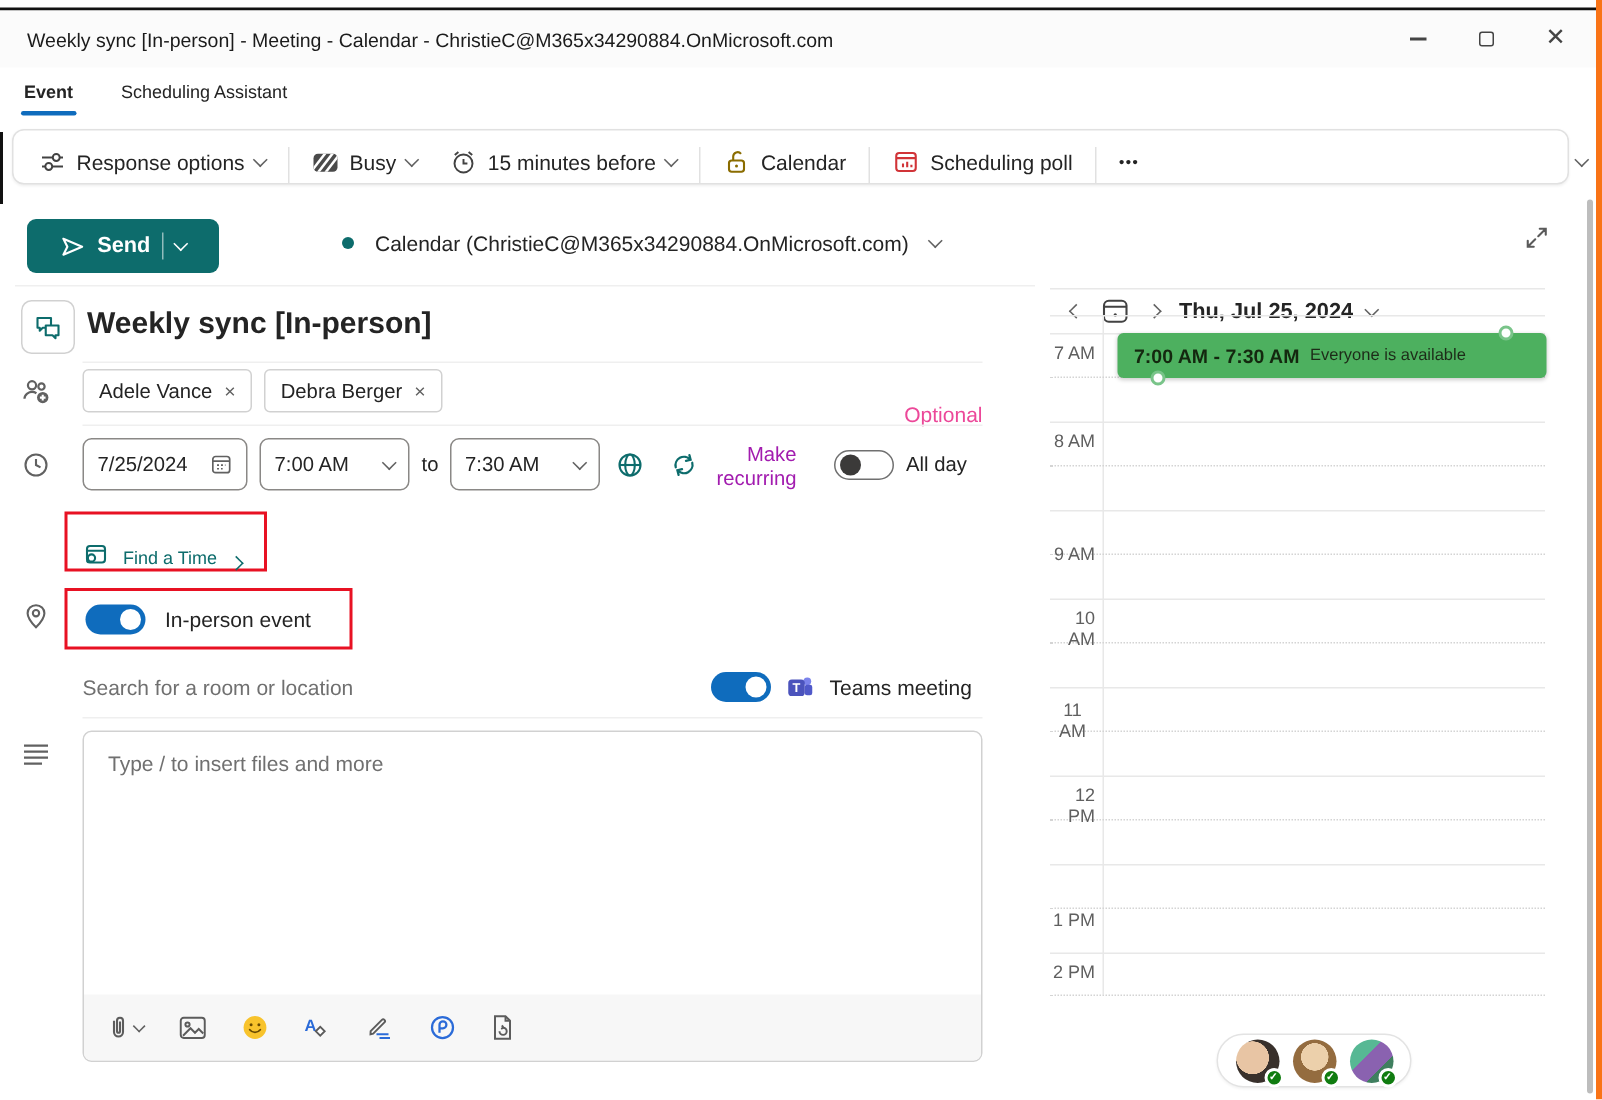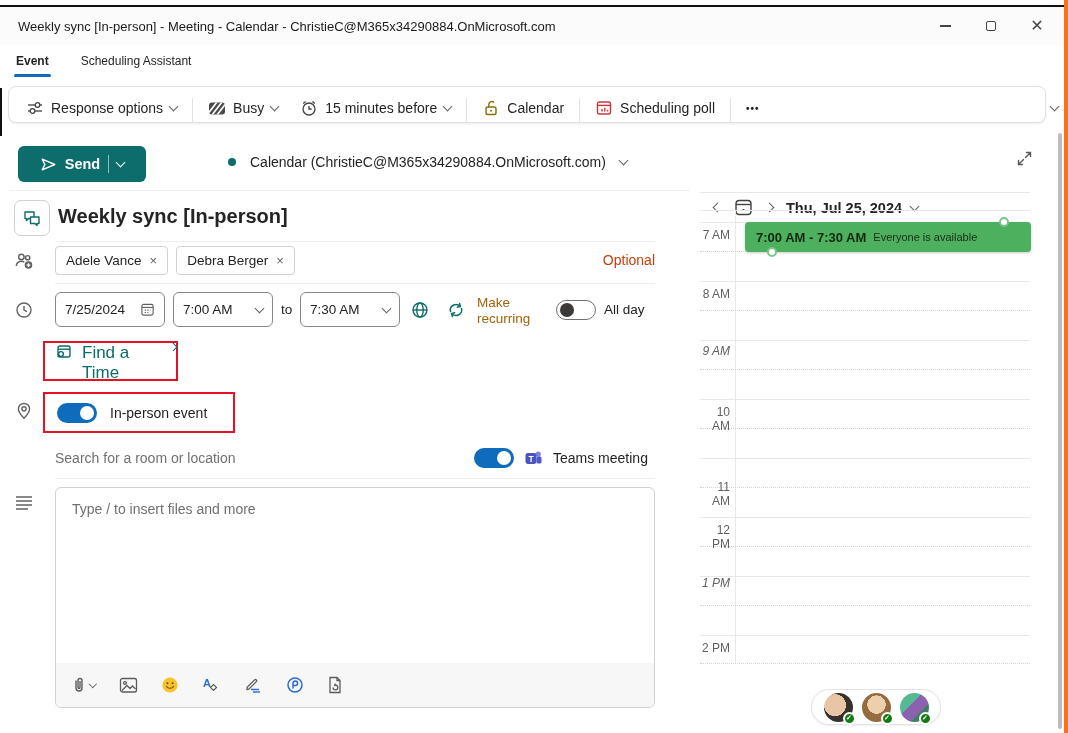--- a/index.html
+++ b/index.html
@@ -41,34 +41,34 @@
   .cal-selector { position:absolute; left:228px; top:154px; display:flex; align-items:center; gap:14px; font-size:14px; color:#242424; }
   .cal-dot { width:8px; height:8px; border-radius:50%; background:#0d6c6c; }
   .hdiv { position:absolute; height:1px; background:#efefef; }
 
   .title-icon-box { position:absolute; left:14px; top:200px; width:36px; height:36px; border:1px solid #d1d1d1; border-radius:7px; display:flex; align-items:center; justify-content:center; }
   .event-title { position:absolute; left:58px; top:205px; font-size:20px; font-weight:700; color:#242424; }
 
   .chips { position:absolute; left:55px; top:246px; display:flex; gap:8px; }
   .chip { display:flex; align-items:center; gap:8px; height:29px; padding:0 10px; border:1px solid #d1d1d1; border-radius:4px; font-size:13.5px; color:#242424; background:#fff; }
   .chip .x { color:#616161; font-size:13px; }
-  .optional { position:absolute; left:600px; top:252px; width:55px; text-align:right; color:#c2410c; font-size:14px; }
+  .optional { position:absolute; left:600px; top:268px; width:55px; text-align:right; color:#ec4899; font-size:14px; }
 
   .field { position:absolute; height:35px; border:1px solid #8a8886; border-radius:6px; background:#fff; display:flex; align-items:center; justify-content:space-between; padding:0 9px; font-size:13.5px; color:#242424; }
   .plain-label { position:absolute; font-size:13.5px; color:#242424; }
-  .make-rec { position:absolute; left:477px; top:295px; width:66px; text-align:left; color:#a16207; font-size:13.5px; line-height:16px; }
+  .make-rec { position:absolute; left:465px; top:295px; width:66px; text-align:right; color:#a21caf; font-size:13.5px; line-height:16px; }
 
   .toggle { position:relative; width:40px; height:20px; border-radius:10px; }
   .toggle.on { background:#0f6cbd; }
   .toggle.on .knob { position:absolute; right:3px; top:3px; width:14px; height:14px; border-radius:50%; background:#fff; }
   .toggle.off { background:#fff; border:1px solid #707070; }
   .toggle.off .knob { position:absolute; left:3px; top:2.2px; width:14px; height:14px; border-radius:50%; background:#3b3a39; }
 
   .annotation { position:absolute; border:2px solid #e81123; }
-  .find-time-inner { position:absolute; left:10px; top:0; height:100%; display:flex; align-items:flex-start; gap:9px; color:#0d6c6c; font-size:17px; }
+  .find-time-inner { position:absolute; left:10px; top:0; height:100%; display:flex; align-items:flex-end; gap:9px; color:#0d6c6c; font-size:12px; }
   .inperson-inner { position:absolute; left:12px; top:0; height:100%; display:flex; align-items:center; gap:13px; font-size:14px; color:#242424; }
 
   .room-input { position:absolute; left:55px; top:447px; width:340px; height:22px; border:none; outline:none; font-size:14px; color:#707070; font-family:"Liberation Sans",sans-serif; background:transparent; }
   .room-input::placeholder { color:#707070; opacity:1; }
   .teams-cluster { position:absolute; left:474px; top:448px; display:flex; align-items:center; gap:10px; font-size:14px; color:#242424; }
 
   .body-box { position:absolute; left:55px; top:487px; width:600px; height:221px; border:1px solid #d1d1d1; border-radius:6px; background:#fff; overflow:hidden; }
   .body-ph { padding:13px 16px; font-size:14px; color:#707070; }
   .body-toolbar { position:absolute; left:0; right:0; bottom:0; height:44px; background:#f7f7f7; display:flex; align-items:center; gap:23px; padding-left:16px; }
   .tb-ic { display:flex; align-items:center; gap:4px; }
@@ -443,25 +443,25 @@
     <div class="gline dotted" style="top:355px;"></div>
     <div class="gline" style="top:385px;"></div>
     <div class="gline dotted" style="top:414px;"></div>
     <div class="gline" style="top:444px;"></div>
     <div class="gline dotted" style="top:473px;"></div>
     <div class="gline" style="top:503px;"></div>
     <div class="gline dotted" style="top:531px;"></div>
 
     <div class="hour-label" style="top:96px;">7 AM</div>
     <div class="hour-label" style="top:155px;">8 AM</div>
-    <div class="hour-label" style="top:212px;font-style:italic;">9 AM</div>
+    <div class="hour-label" style="top:230px;">9 AM</div>
     <div class="hour-label" style="top:273px;">10 AM</div>
-    <div class="hour-label" style="top:348px;">11 AM</div>
+    <div class="hour-label" style="top:334px;text-align:center;">11 AM</div>
     <div class="hour-label" style="top:391px;">12 PM</div>
-    <div class="hour-label" style="top:444px;font-style:italic;">1 PM</div>
+    <div class="hour-label" style="top:474px;">1 PM</div>
     <div class="hour-label" style="top:509px;">2 PM</div>
 
     <div class="pv-event">
       <span class="t">7:00 AM - 7:30 AM</span>
       <span class="s">Everyone is available</span>
     </div>
     <div class="handle" style="left:299px; top:85px;"></div>
     <div class="handle" style="left:67px; top:115px;"></div>
 
     <div class="avatar-pill">

